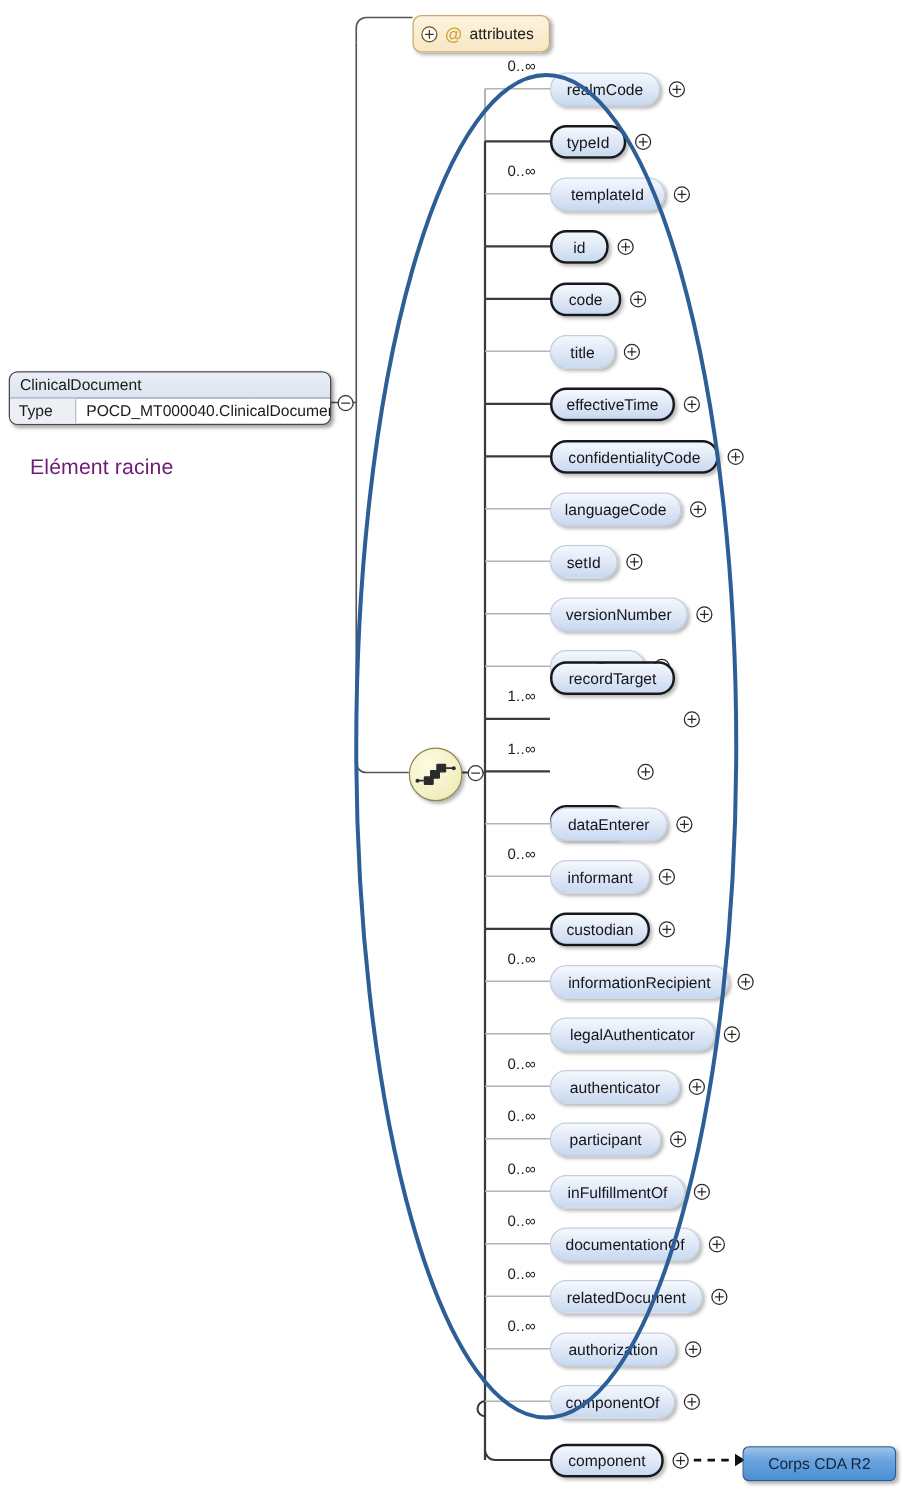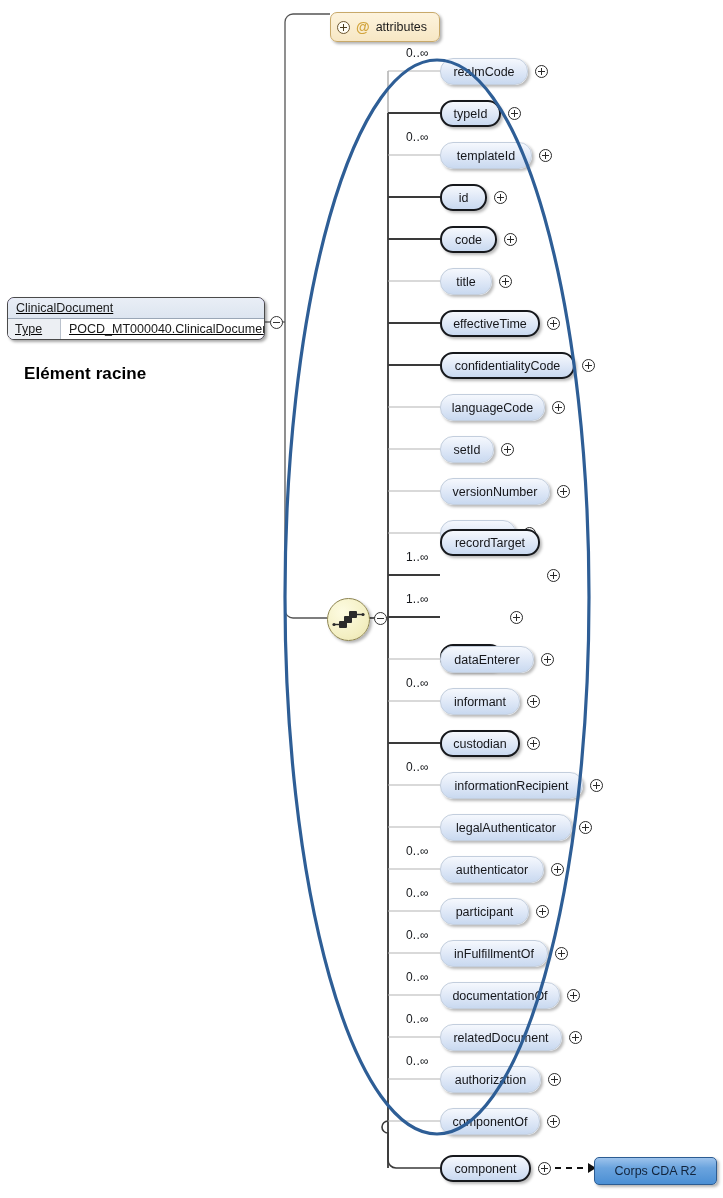--- a/index.html
+++ b/index.html
@@ -9,21 +9,21 @@
   #canvas{position:absolute;left:0;top:0;width:723px;height:1198px;}
 
   
   #wires{position:absolute;left:0;top:0;width:723px;height:1198px;}
   #ellipse-layer{position:absolute;left:0;top:0;width:723px;height:1198px;
                  pointer-events:none;}
 
   
   #root-node{position:absolute;left:7px;top:297px;width:256px;
              border:1px solid #4a4a4a;border-radius:7px;background:#c4b5fd;
-             box-shadow:2px 2px 3px rgba(0,0,0,.35);overflow:hidden;text-decoration:underline;}
+             box-shadow:2px 2px 3px rgba(0,0,0,.35);overflow:hidden;}
   #root-title{font-size:12.5px;color:#1a1a1a;padding:3px 8px 3px 8px;
               background:linear-gradient(#e9eef6,#dde5f0);
               border-bottom:1px solid #9aa6b6;}
   #root-typerow{display:flex;font-size:12.5px;color:#1a1a1a;background:#ffffff;}
   #root-typelabel{padding:3px 7px;background:#eceff3;
                   border-right:1px solid #b9c1cc;min-width:38px;}
   #root-typeval{padding:3px 8px;white-space:nowrap;}
 
   
   .handle{position:absolute;width:13px;height:13px;border-radius:50%;
@@ -76,21 +76,21 @@
 
   
   #corps-box{position:absolute;left:594px;top:1157px;width:121px;height:26px;
         display:flex;align-items:center;justify-content:center;
         border:1px solid #2c5c92;border-radius:5px;
         background:linear-gradient(#9dc3ec 0%,#6ba4de 38%,#4b8fd4 100%);
         box-shadow:2px 2px 3px rgba(0,0,0,.3);
         font-size:12.5px;color:#12243c;}
 
   
-  .caption{position:absolute;font-weight:bold;color:#000000;}
+  .caption{position:absolute;font-weight:normal;color:#701a75;}
   #caption-root{left:24px;top:364px;font-size:17px;letter-spacing:.1px;}
   #caption-header{left:96px;top:779px;font-size:14px;line-height:19px;
                   width:190px;}
 </style>
 </head>
 <body>
 
 <div id="canvas">
 
   <svg id="wires" viewBox="0 0 723 1198">

